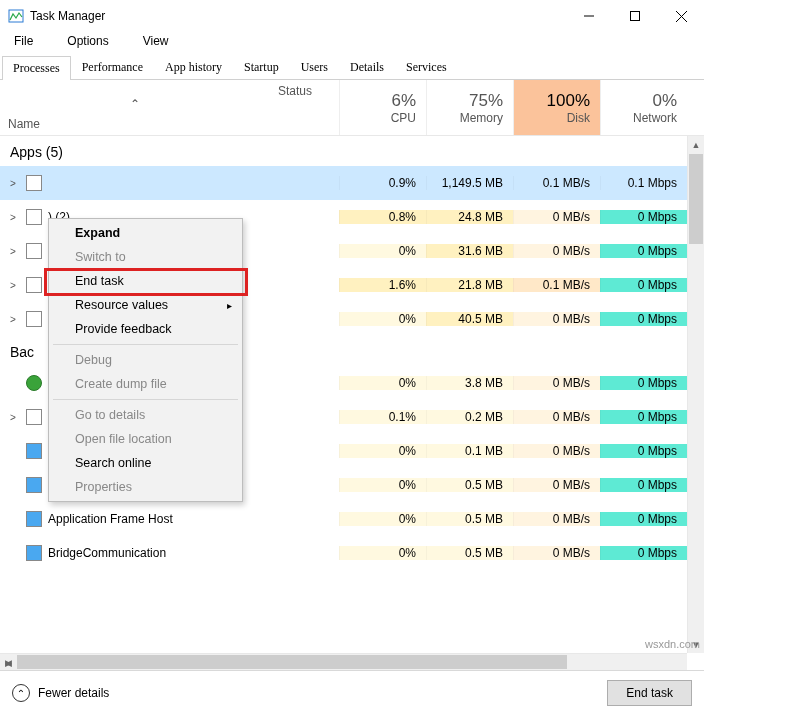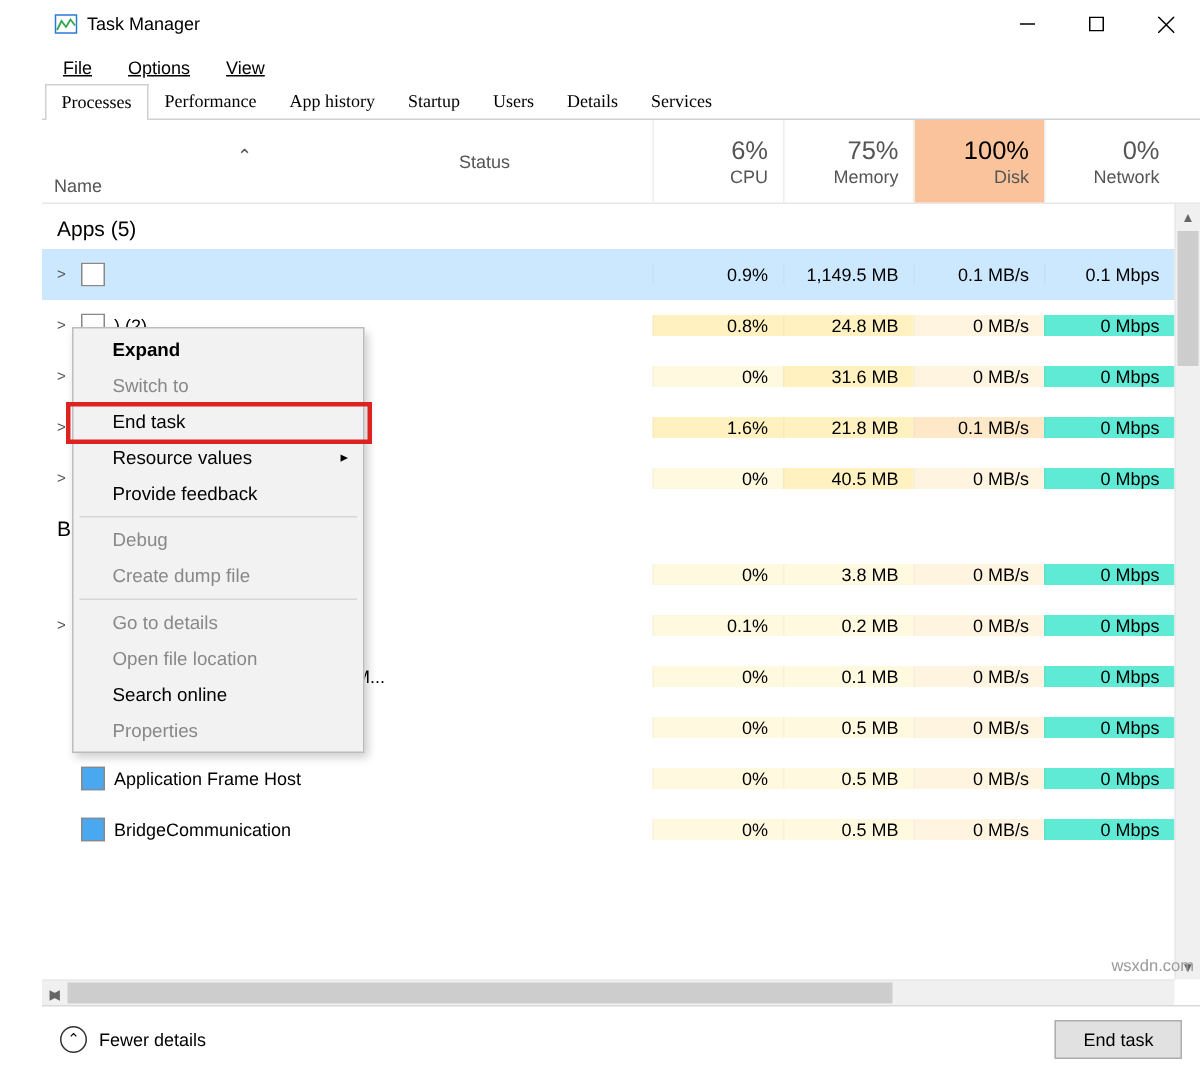--- a/index.html
+++ b/index.html
@@ -1,30 +1,30 @@
 <!DOCTYPE html>
 <html><head>
 <meta charset="utf-8">
 <style>
 * { box-sizing: border-box; font-family: 'Segoe UI', Tahoma, sans-serif; }
 body { margin: 0; background: #fff; font-size: 12px; color: #000; }
-.window { width: 800px; height: 715px; display: flex; flex-direction: column; position: relative; padding-left: 28px; }
+.window { width: 704px; height: 715px; display: flex; flex-direction: column; position: relative; }
 .titlebar { height: 32px; display: flex; align-items: center; padding-left: 8px; }
 .titlebar-icon { width: 16px; height: 16px; margin-right: 6px; }
 .titlebar-title { flex: 1; font-size: 12px; }
 .win-btn { width: 46px; height: 32px; display: flex; align-items: center; justify-content: center; }
-.menubar { height: 22px; display: flex; align-items: flex-end; padding-left: 6px; gap: 8px; text-decoration: underline; }
+.menubar { height: 22px; display: flex; align-items: flex-start; padding-left: 6px; gap: 18px; }
 .menubar-item { padding: 2px 8px; font-size: 12px; }
 .tabbar { height: 26px; display: flex; align-items: flex-end; border-bottom: 1px solid #d0d0d0; padding-left: 2px; }
 .tab { padding: 4px 10px; font-size: 12px; border: 1px solid transparent; border-bottom: none; font-family: Liberation Serif, serif; }
 .tab.active { border-color: #d0d0d0; background: #fff; position: relative; top: 1px; }
 .headers { height: 56px; display: flex; border-bottom: 1px solid #e8e8e8; position: relative; }
 .col-name-status { flex: 1; display: flex; }
 .col-name { width: 270px; display: flex; flex-direction: column; justify-content: flex-end; padding: 4px 8px; color: #555; }
-.col-status { flex: 1; display: flex; flex-direction: column; justify-content: center; padding: 4px 8px; color: #555; }
+.col-status { flex: 1; display: flex; flex-direction: column; justify-content: flex-start; padding: 4px 8px; color: #555; }
 .sort-chev { text-align: center; color: #555; height: 20px; }
 .col-metric { width: 87px; display: flex; flex-direction: column; justify-content: center; align-items: flex-end; padding: 4px 10px; border-left: 1px solid #eee; }
 .col-metric .pct { font-size: 17px; color: #555; }
 .col-metric.hot .pct { color: #000; }
 .col-metric .lbl { font-size: 12px; color: #555; }
 .col-metric.hot { background: #fbc39b; text-align: center; }
 .list { flex: 1; overflow: hidden; position: relative; }
 .scrollbar { position: absolute; right: 0; top: 0; bottom: 0; width: 17px; background: #f0f0f0; border-left: 1px solid #e8e8e8; }
 .scroll-thumb { position: absolute; top: 18px; left: 1px; right: 1px; height: 90px; background: #cdcdcd; }
 .scroll-arrow { position: absolute; left: 0; right: 0; height: 17px; display: flex; align-items: center; justify-content: center; font-size: 9px; color: #666; }

